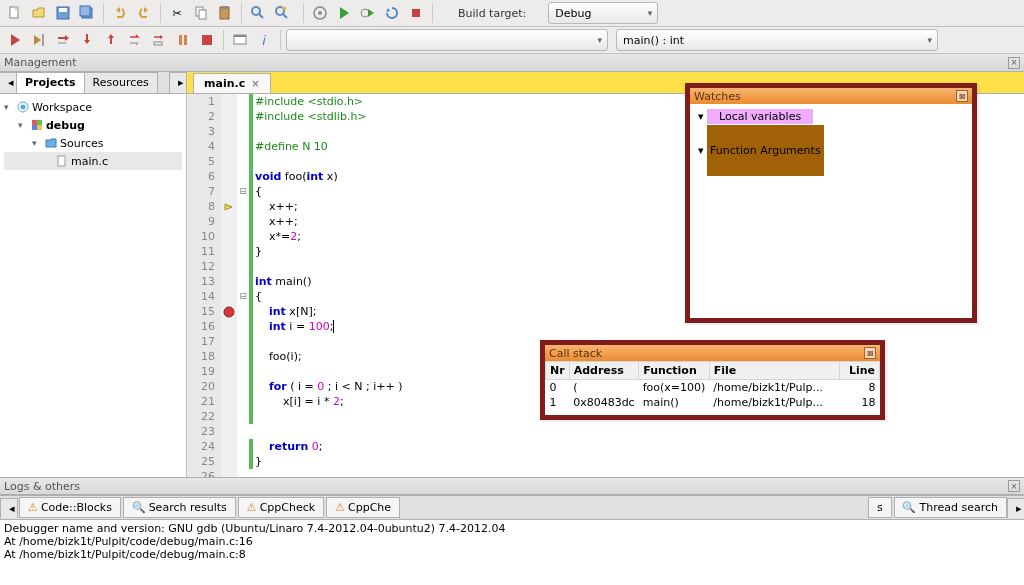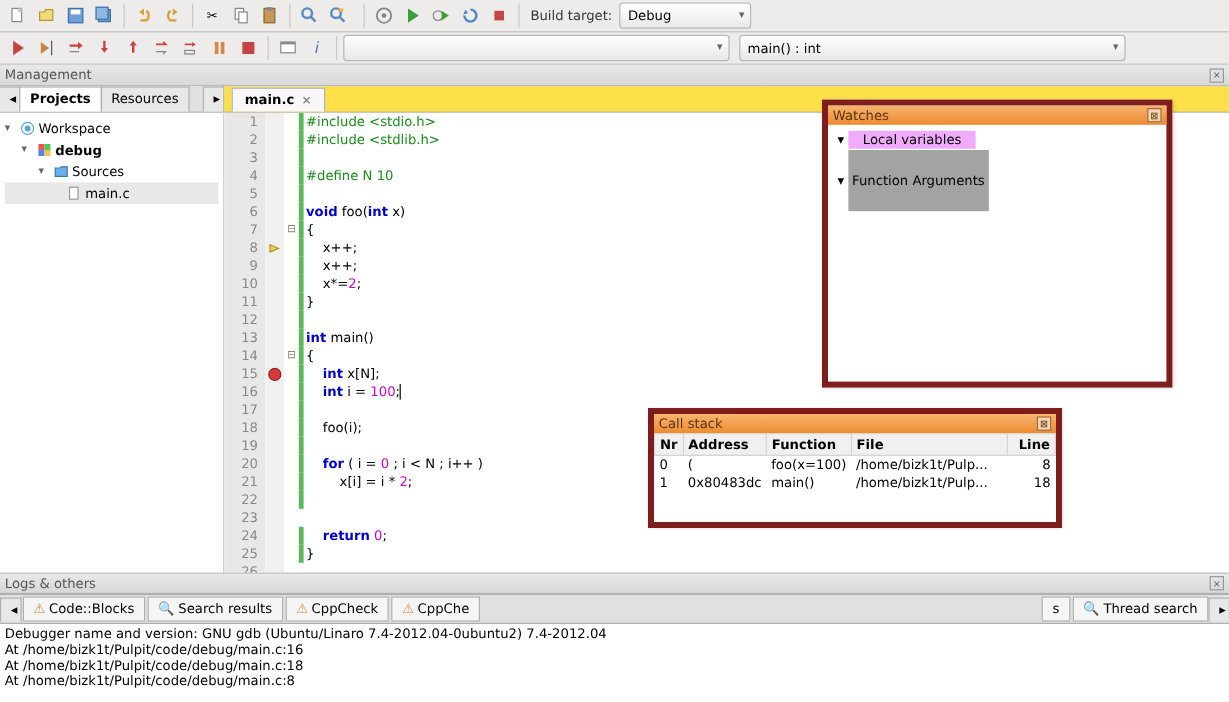--- a/index.html
+++ b/index.html
@@ -1,20 +1,20 @@
 <!DOCTYPE html>
 <html><head>
 <meta charset="utf-8">
 <style>
 * { margin:0; padding:0; box-sizing:border-box; font-family:"DejaVu Sans",Arial,sans-serif; font-size:11px; }
 body { background:#EDECEB; width:1024px; height:585px; overflow:hidden; position:relative; }
 .toolbar { display:flex; align-items:center; height:27px; border-bottom:1px solid #C0C0C0; padding:0 4px; gap:2px; }
 .tb-btn { width:22px; height:22px; display:flex; align-items:center; justify-content:center; border:1px solid transparent; border-radius:2px; }
 .tb-sep { width:1px; height:20px; background:#C8C8C8; margin:0 3px; }
-.build-label { color:#333; margin:0 4px; }
+.build-label { color:#333; margin:0 20px; }
 .combo { height:22px; border:1px solid #B8B8B8; border-radius:3px; background:linear-gradient(#FFF,#E8E8E8); padding:0 20px 0 6px; display:flex; align-items:center; position:relative; }
 .combo::after { content:"▾"; position:absolute; right:5px; color:#666; font-size:9px; }
 .main-area { display:flex; height:405px; }
 .sidebar { width:187px; border-right:1px solid #C0C0C0; background:#EDECEB; display:flex; flex-direction:column; }
 .panel-hdr { height:18px; background:linear-gradient(#E8E8E8,#D8D8D8); border-bottom:1px solid #B0B0B0; display:flex; align-items:center; padding:0 4px; font-size:10px; color:#555; }
 .panel-hdr .x { margin-left:auto; width:12px; height:12px; border:1px solid #999; display:flex; align-items:center; justify-content:center; font-size:8px; }
 .tabs { display:flex; height:22px; background:#E0E0E0; border-bottom:1px solid #B0B0B0; }
 .tab { padding:3px 8px; border:1px solid #B0B0B0; border-bottom:none; background:#E8E8E8; margin-right:-1px; }
 .tab.active { background:#FFF; font-weight:bold; }
 .tree { flex:1; background:#FFF; padding:4px; }
@@ -436,39 +436,38 @@
       </div>
     <div class="log-tab">
         <span>🔍</span>
         <span>Thread search</span>
       </div>
     <div class="tab" style="width:12px">▸</div>
   </div>
   <div class="log-body" id="log-body">
       <div>Debugger name and version: GNU gdb (Ubuntu/Linaro 7.4-2012.04-0ubuntu2) 7.4-2012.04</div>
       <div>At /home/bizk1t/Pulpit/code/debug/main.c:16</div>
-      <div>At /home/bizk1t/Pulpit/code/debug/main.c:18</div>
       <div>At /home/bizk1t/Pulpit/code/debug/main.c:8</div>
     </div>
 
 </div>
 
 <div class="float-panel" style="left:685px;top:83px;width:292px;height:240px">
   <div class="fp-hdr">
       <span>Watches</span>
       <span class="x">⊠</span>
     </div>
   <div style="padding:4px 8px;line-height:17px">
     <div>▾ <span style="background:#f0abfc;padding:1px 12px">Local variables</span></div>
     <div style="padding-left:24px" class="red-txt">No return.</div>
-    <div>▾ <span style="background:#a3a3a3;padding:19px 3px">Function Arguments</span></div>
+    <div>▾ <span style="background:#a16207;padding:19px 3px">Function Arguments</span></div>
   </div>
 </div>
 
-<div class="float-panel" style="left:540px;top:340px;width:345px;height:100px">
+<div class="float-panel" style="left:540px;top:340px;width:345px;height:80px">
   <div class="fp-hdr">
       <span>Call stack</span>
       <span class="x">⊠</span>
     </div>
   <table style="width:100%;font-size:10px;border-collapse:collapse">
     <tbody>
         <tr style="background:#F0F0F0">
       <th style="text-align:left;padding:2px 4px;border:1px solid #D5D5D5;width:22px">Nr</th>
       <th style="text-align:left;padding:2px 4px;border:1px solid #D5D5D5;width:62px">Address</th>
       <th style="text-align:left;padding:2px 4px;border:1px solid #D5D5D5;width:68px">Function</th>

